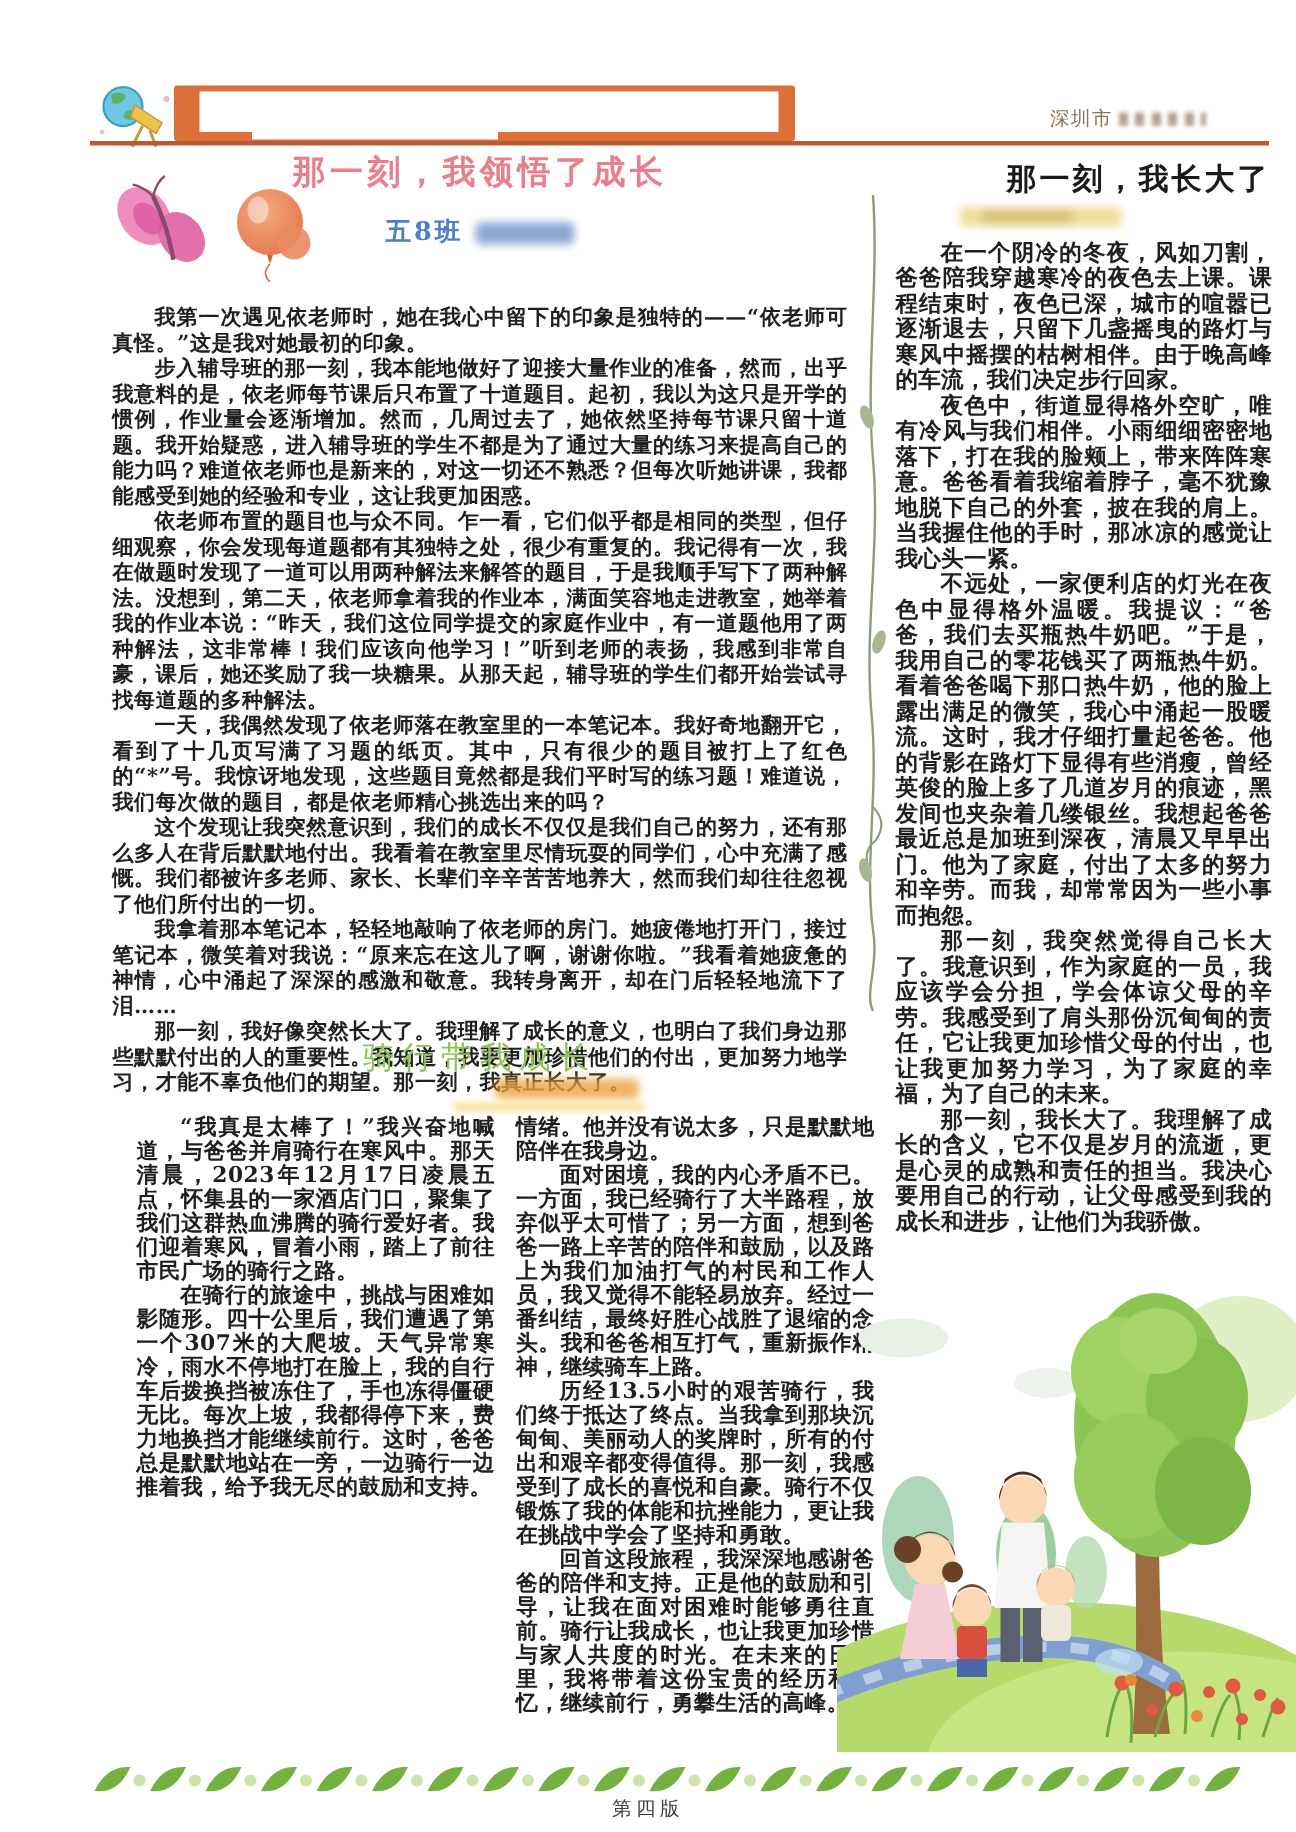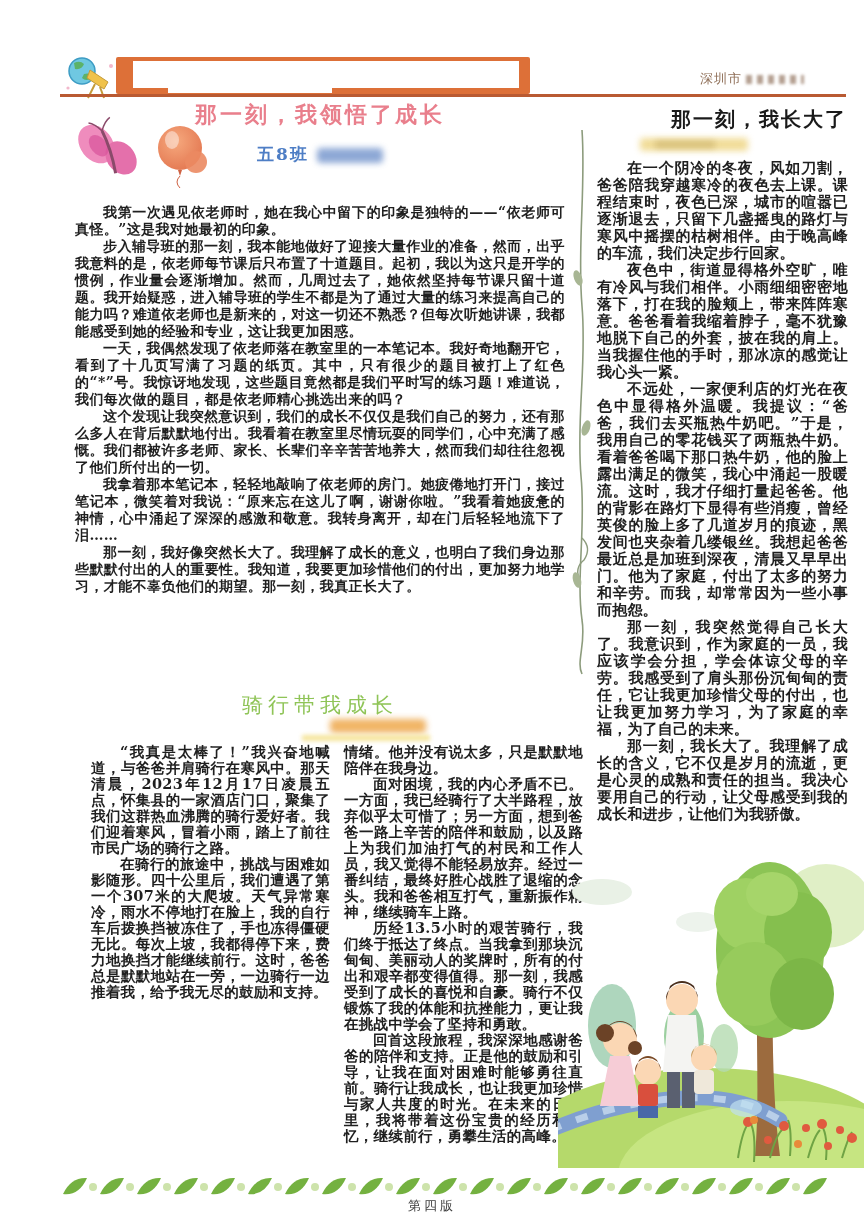--- a/index.html
+++ b/index.html
@@ -85,20 +85,21 @@
     <path d="M30,14 Q24,6 18,4 M30,14 Q34,5 40,2" stroke="#8a4a6a" stroke-width="1.5" fill="none"></path>
   </svg>
 
   <div class="abs t1">那一刻，我领悟了成长</div>
   <div class="abs byline1">
     <span>五8班</span><span class="smudge"></span>
   </div>
   <div class="abs body1">
     <p>我第一次遇见依老师时，她在我心中留下的印象是独特的——“依老师可真怪。”这是我对她最初的印象。</p>
     <p>步入辅导班的那一刻，我本能地做好了迎接大量作业的准备，然而，出乎我意料的是，依老师每节课后只布置了十道题目。起初，我以为这只是开学的惯例，作业量会逐渐增加。然而，几周过去了，她依然坚持每节课只留十道题。我开始疑惑，进入辅导班的学生不都是为了通过大量的练习来提高自己的能力吗？难道依老师也是新来的，对这一切还不熟悉？但每次听她讲课，我都能感受到她的经验和专业，这让我更加困惑。</p>
+    <p>依老师布置的题目也与众不同。乍一看，它们似乎都是相同的类型，但仔细观察，你会发现每道题都有其独特之处，很少有重复的。我记得有一次，我在做题时发现了一道可以用两种解法来解答的题目，于是我顺手写下了两种解法。没想到，第二天，依老师拿着我的作业本，满面笑容地走进教室，她举着我的作业本说：“昨天，我们这位同学提交的家庭作业中，有一道题他用了两种解法，这非常棒！我们应该向他学习！”听到老师的表扬，我感到非常自豪，课后，她还奖励了我一块糖果。从那天起，辅导班的学生们都开始尝试寻找每道题的多种解法。</p>
     <p>一天，我偶然发现了依老师落在教室里的一本笔记本。我好奇地翻开它，看到了十几页写满了习题的纸页。其中，只有很少的题目被打上了红色的“*”号。我惊讶地发现，这些题目竟然都是我们平时写的练习题！难道说，我们每次做的题目，都是依老师精心挑选出来的吗？</p>
     <p>这个发现让我突然意识到，我们的成长不仅仅是我们自己的努力，还有那么多人在背后默默地付出。我看着在教室里尽情玩耍的同学们，心中充满了感慨。我们都被许多老师、家长、长辈们辛辛苦苦地养大，然而我们却往往忽视了他们所付出的一切。</p>
     <p>我拿着那本笔记本，轻轻地敲响了依老师的房门。她疲倦地打开门，接过笔记本，微笑着对我说：“原来忘在这儿了啊，谢谢你啦。”我看着她疲惫的神情，心中涌起了深深的感激和敬意。我转身离开，却在门后轻轻地流下了泪……</p>
     <p>那一刻，我好像突然长大了。我理解了成长的意义，也明白了我们身边那些默默付出的人的重要性。我知道，我要更加珍惜他们的付出，更加努力地学习，才能不辜负他们的期望。那一刻，我真正长大了。</p>
   </div>
 
   <svg class="abs" style="left:570px;top:128px;" width="24" height="548" viewBox="0 0 24 548">
     <path d="M12,2 C16,60 7,120 12,178 C17,236 6,290 11,348 C16,400 6,448 12,492 C16,516 6,534 12,546" stroke="#8d9c7d" stroke-width="1.6" fill="none"></path>
     <path d="M12,410 q10,10 2,22 q-10,8 -4,20" stroke="#8d9c7d" stroke-width="1.4" fill="none"></path>
     <ellipse cx="8" cy="150" rx="4" ry="8" fill="#a8b694" transform="rotate(-20 8 150)"></ellipse>

